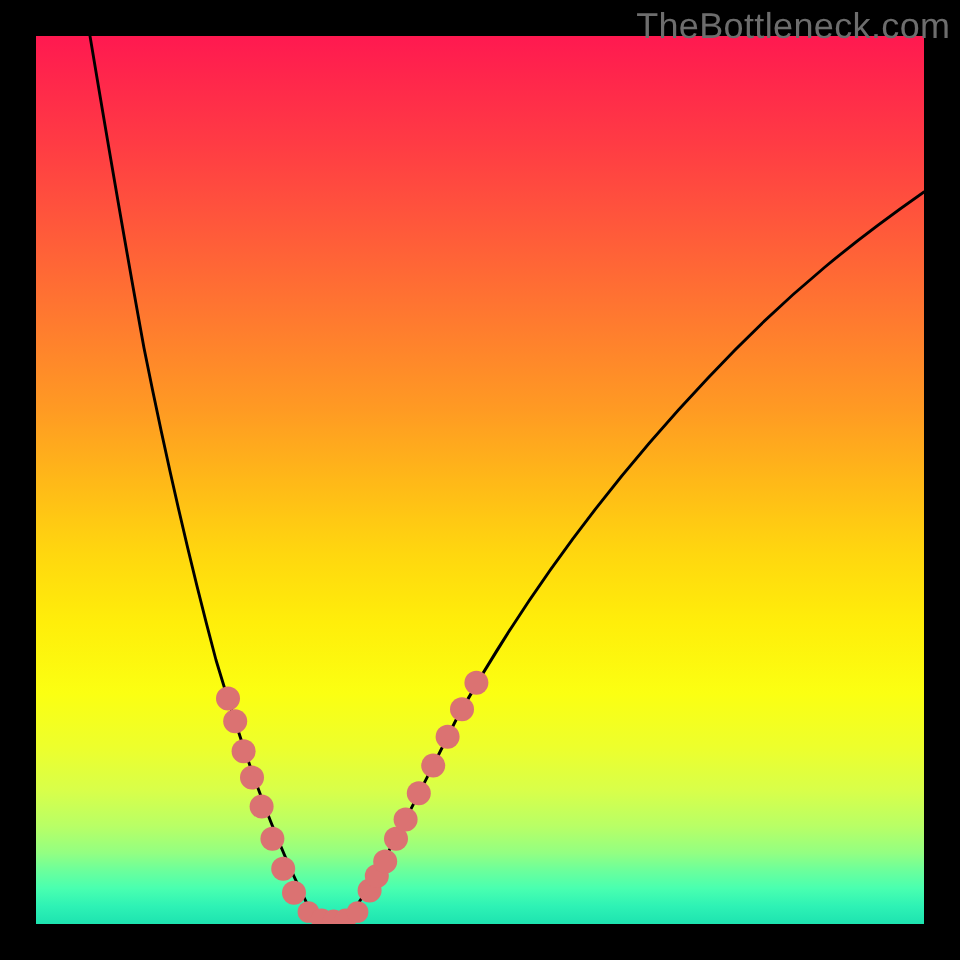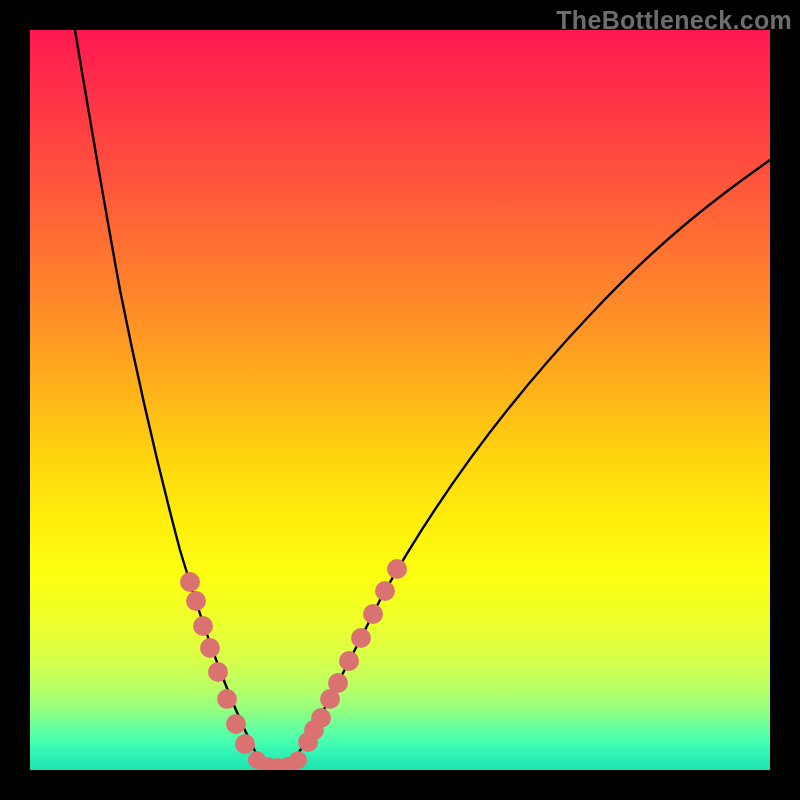--- a/index.html
+++ b/index.html
@@ -42,22 +42,22 @@
       #6bff9c 94%,
       #49ffb0 96%,
       #2ef2b5 98%,
       #1de3b0 100%
     );
   }
   .watermark {
     position: absolute;
     top: 6px;
     right: 8px;
-    font-size: 25px;
-    font-weight: 700;
+    font-size: 30px;
+    font-weight: 400;
     color: #6d6d6d;
     letter-spacing: 0.3px;
     z-index: 5;
   }
   svg.curve {
     position: absolute;
     left: 0;
     top: 0;
     width: 740px;
     height: 740px;

